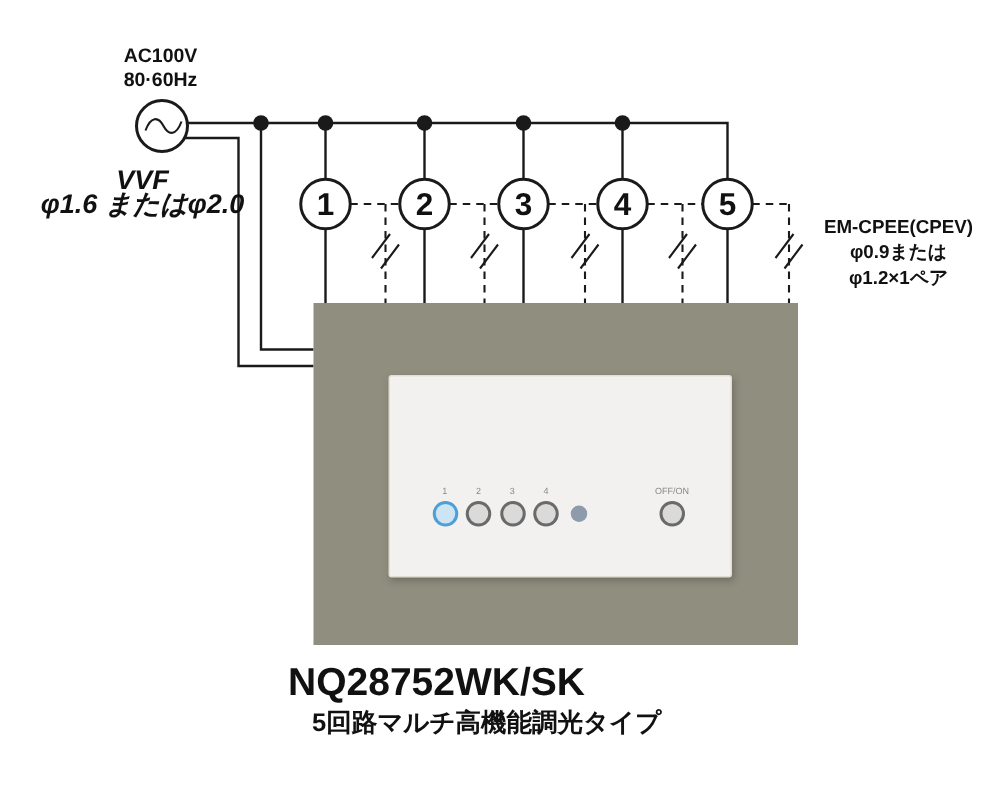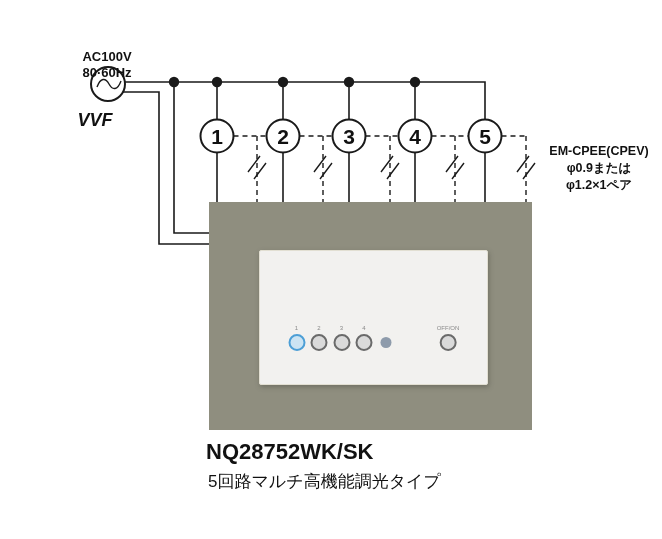--- a/index.html
+++ b/index.html
@@ -9,41 +9,41 @@
   }
   svg.wires{position:absolute;left:0;top:0;}
   .w{stroke:var(--line,#1a1a1a);stroke-width:1.6;fill:none;}
   .node{fill:#fff;stroke:var(--line,#1a1a1a);stroke-width:2;}
   .dot{fill:var(--line,#1a1a1a);stroke:none;}
   .d{stroke:var(--line,#1a1a1a);stroke-width:1.4;fill:none;stroke-dasharray:5 4;}
   .s{stroke:var(--line,#1a1a1a);stroke-width:1.4;fill:none;}
   .cnum{font:700 21px "Liberation Sans","DejaVu Sans",sans-serif;fill:#111;text-anchor:middle;}
   .lbl{position:absolute;text-align:center;font-weight:700;color:#111;}
   .lbl div{white-space:nowrap;}
-  #ac-label{left:47px;top:29px;width:120px;font-size:13px;line-height:15.5px;margin-top:20px;}
+  #ac-label{left:47px;top:29px;width:120px;font-size:13px;line-height:15.5px;}
   #vvf-label{left:14px;top:113px;width:162px;font-size:18px;line-height:15.5px;font-style:italic;}
   #em-label{left:533px;top:143px;width:132px;font-size:12.5px;line-height:17px;}
   .panel{
     position:absolute;left:209px;top:202px;width:323px;height:228px;
     background:var(--panel-gray,#8F8E7F);
   }
   .plate{
     position:absolute;left:50px;top:48px;width:229px;height:135px;box-sizing:border-box;
     background:var(--plate,#F2F1EF);border:1px solid #E2DFD2;border-radius:2px;
     box-shadow:1px 2px 5px rgba(55,55,45,.35);
   }
   .btnwrap{position:absolute;display:flex;flex-direction:column;align-items:center;gap:2px;transform:translateX(-50%);top:74px;}
   .btnlabel{font-size:6px;line-height:7px;color:#8a8a8a;font-weight:400;white-space:nowrap;}
   .pushbtn{width:17px;height:17px;border-radius:50%;box-sizing:border-box;
     border:2.5px solid var(--button-ring,#6A6A6A);background:var(--button-fill,#DADADA);}
   .pushbtn.active{border-color:var(--active-ring,#4D9FD6);background:var(--active-fill,#CFE6F4);}
   .inddot{position:absolute;width:11px;height:11px;border-radius:50%;background:var(--indicator,#8E9BAB);
     transform:translateX(-50%);top:85.5px;}
-  #model-number{position:absolute;left:206px;top:439px;font-size:22px;font-weight:700;letter-spacing:0px;}
-  #model-caption{position:absolute;left:208px;top:470px;font-size:17px;font-weight:400;}
+  #model-number{position:absolute;left:192px;top:439px;font-size:26px;font-weight:700;letter-spacing:0px;}
+  #model-caption{position:absolute;left:208px;top:470px;font-size:17px;font-weight:700;}
 </style>
 </head>
 <body>
 
 <div class="stage">
 
   <svg class="wires" width="662" height="539" viewBox="0 0 662 539">
 
     <g>
       <circle class="node" cx="108" cy="84" r="17"></circle>
@@ -116,20 +116,21 @@
     </g>
   </svg>
 
   <div class="lbl" id="ac-label">
     <div>AC100V</div>
     <div>80·60Hz</div>
   </div>
 
   <div class="lbl" id="vvf-label">
     <div>VVF</div>
+    <div>φ1.6 またはφ2.0</div>
   </div>
 
   <div class="lbl" id="em-label">
     <div>EM-CPEE(CPEV)</div>
     <div>φ0.9または</div>
     <div>φ1.2×1ペア</div>
   </div>
 
   <div class="panel">
     <div class="plate">

